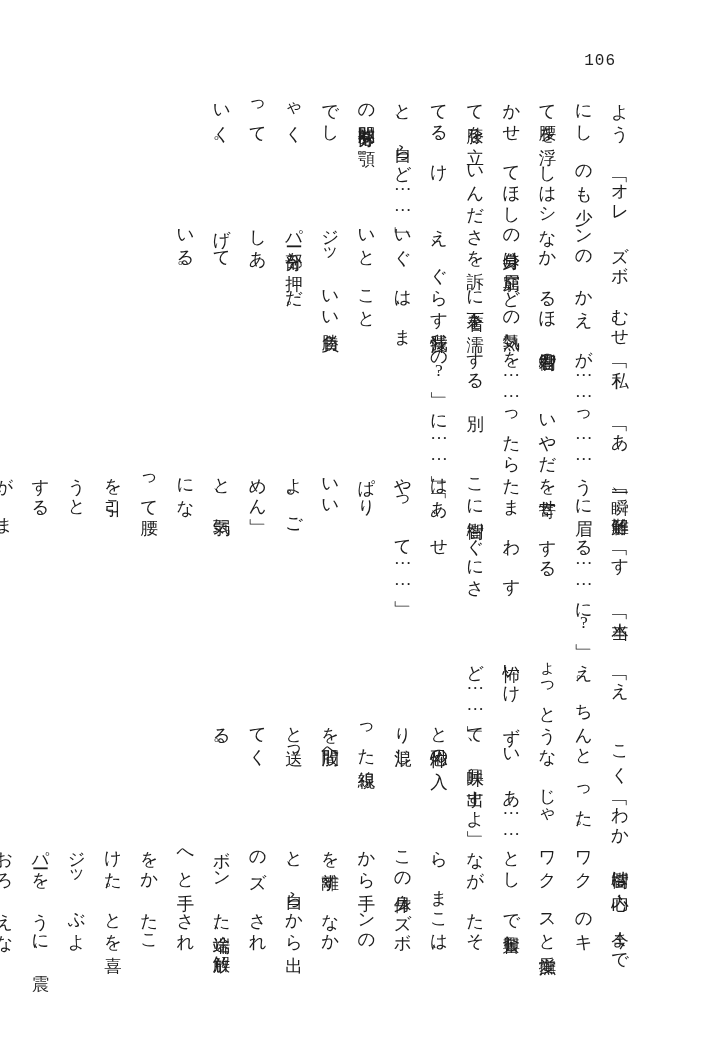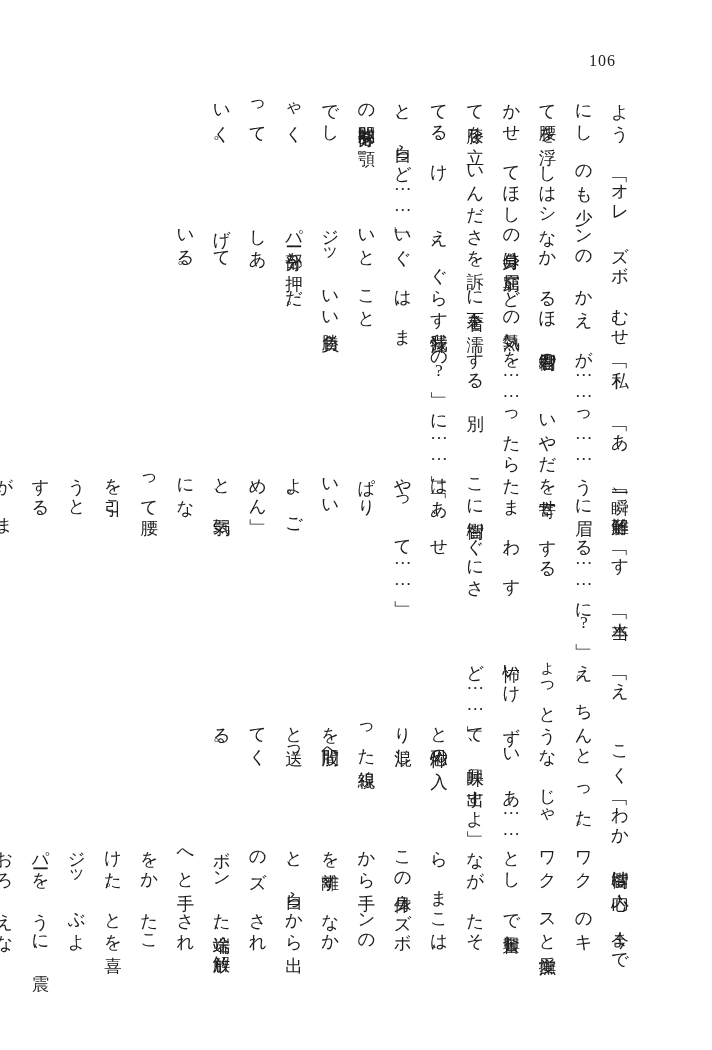--- a/index.html
+++ b/index.html
@@ -19,21 +19,21 @@
     overflow: hidden;
   }
   
   #page-number {
     position: absolute;
     top: 52px;
     right: 96px;
     font-size: 16px;
     letter-spacing: 1px;
     color: #222;
-    font-family: Liberation Serif, serif;
+    font-family: Liberation Mono, monospace;
   }
   
   #text-body {
     position: absolute;
     top: 92px;
     right: 74px;
     left: 60px;
     height: 870px;
     writing-mode: vertical-rl;
     -webkit-writing-mode: vertical-rl;

